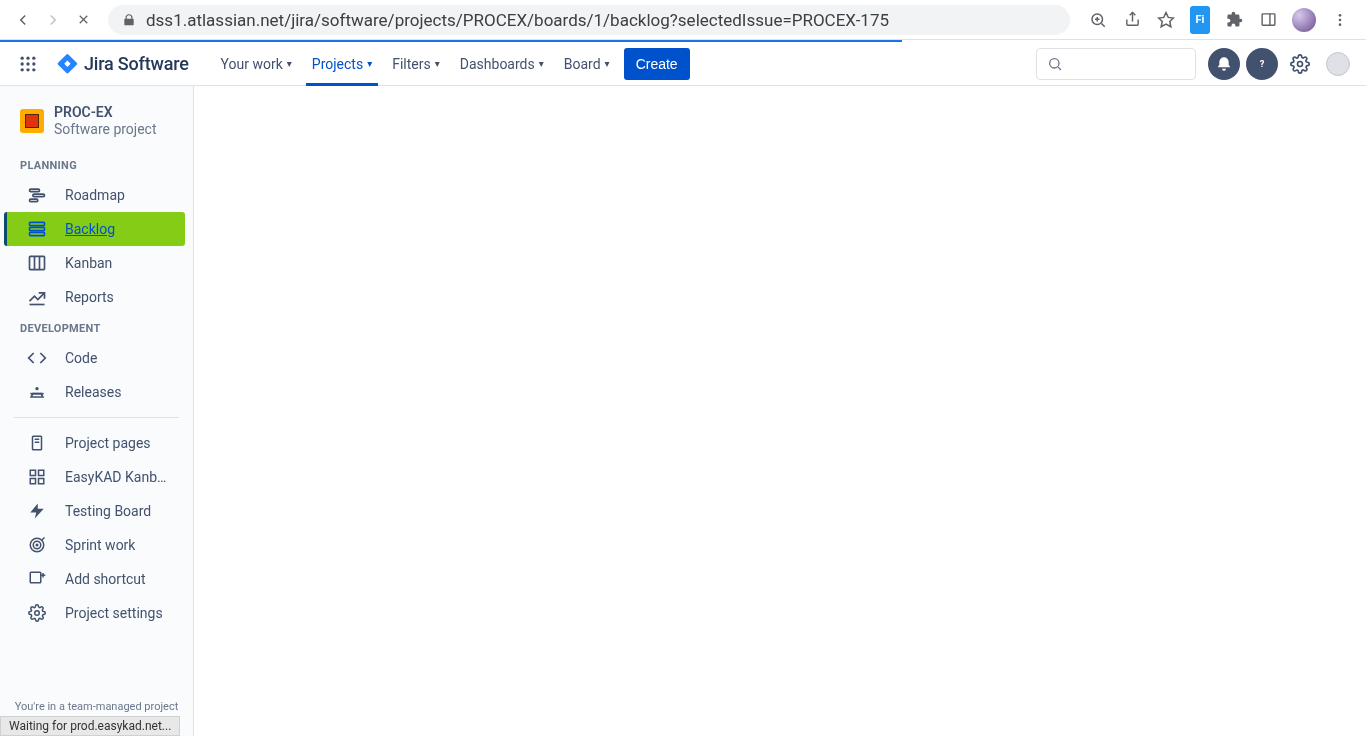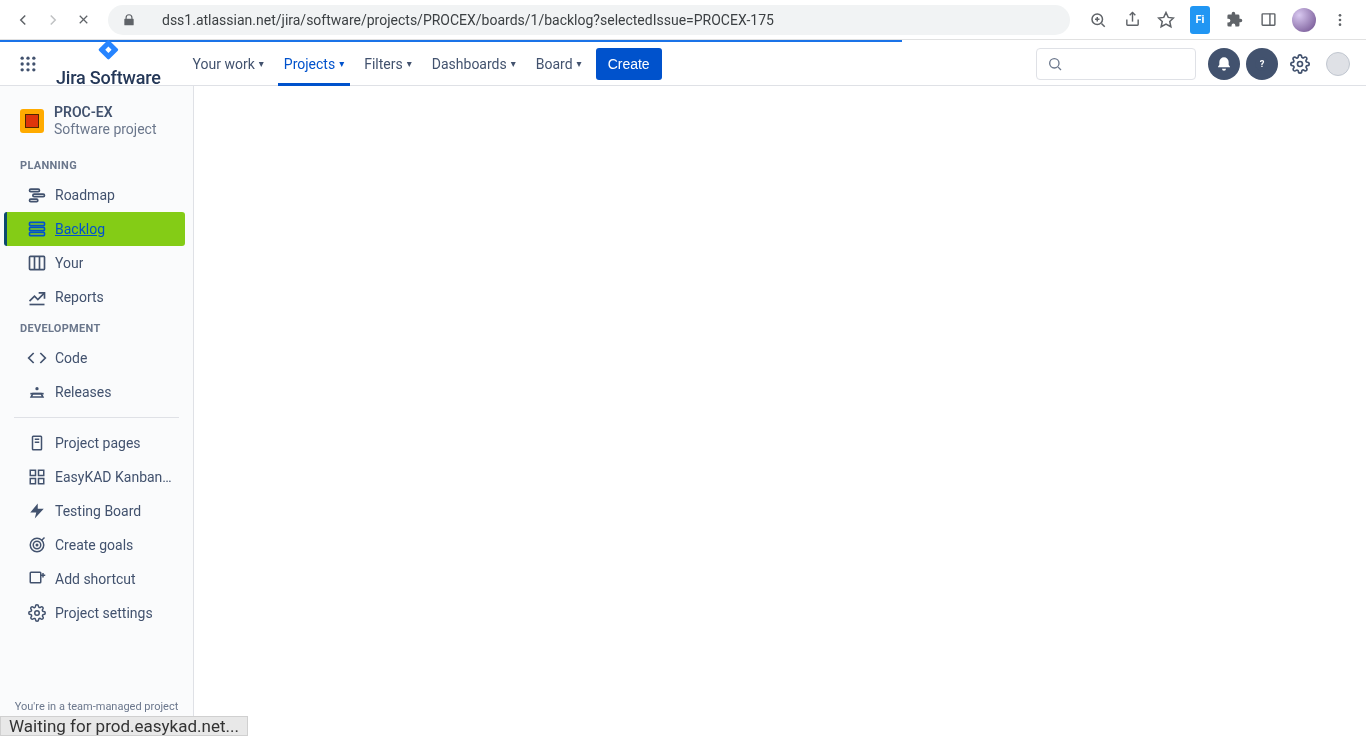--- a/index.html
+++ b/index.html
@@ -38,22 +38,22 @@
   .omnibox {
     flex: 1;
     height: 30px;
     background: #f1f3f4;
     border-radius: 15px;
     display: flex;
     align-items: center;
     padding: 0 14px;
     margin: 0 6px;
     color: #3c4043;
-    font-size: 14px;
-    gap: 26px;
+    font-size: 17px;
+    gap: 10px;
     text-align: right;
   }
   .browser-right {
     display: flex;
     align-items: center;
     gap: 14px;
     padding: 0 8px 0 12px;
   }
   .ext-icon {
     width: 20px; height: 20px;
@@ -89,27 +89,26 @@
     align-items: center;
     padding: 0 12px;
     gap: 4px;
   }
   .waffle {
     width: 32px; height: 32px;
     display: flex; align-items: center; justify-content: center;
     color: #42526e;
   }
   .logo {
-    display: flex; align-items: center;
+    display: flex; 
     gap: 6px;
     padding: 0 8px;
     font-size: 18px;
     font-weight: 500;
     color: #253858;
-    flex-direction: column;
   }
   .logo svg { color: #2684ff; }
   .logo-text { letter-spacing: -0.2px; }
   .topnav {
     display: flex;
     align-items: center;
     height: 100%;
     margin-left: 10px;
   }
   .topnav-item {
@@ -219,21 +218,21 @@
     font-size: 11px;
     font-weight: 700;
     color: #6b778c;
     letter-spacing: 0.3px;
   }
   .nav-item {
     display: flex;
     align-items: center;
     height: 34px;
     padding: 0 12px 0 20px;
-    gap: 8px;
+    gap: 18px;
     color: #42526e;
     font-size: 14px;
     cursor: pointer;
     border-left: 3px solid transparent;
     margin-left: 4px;
     border-radius: 3px;
     margin-right: 8px;
   }
   .nav-item.selected {
     background: #84cc16;
@@ -264,21 +263,21 @@
   .content { flex: 1; background: #fff; }
 
   .status-bar {
     position: absolute;
     left: 0;
     bottom: 0;
     height: 20px;
     background: #e8e8e8;
     border: 1px solid #d0d0d0;
     padding: 0 8px;
-    font-size: 17px;
+    font-size: 12px;
     color: #333;
     display: flex;
     align-items: center;
     max-width: 452px;
   }
 </style>
 </head>
 <body>
 
 <div class="browser-bar">
@@ -461,21 +460,21 @@
     </div>
 
     <div class="nav-item">
       <span class="icon">
         <svg width="20" height="20" viewBox="0 0 24 24" fill="none" stroke="currentColor" stroke-width="2">
             <rect x="3" y="4" width="18" height="16" rx="1"></rect>
             <line x1="9" y1="4" x2="9" y2="20"></line>
             <line x1="15" y1="4" x2="15" y2="20"></line>
           </svg>
       </span>
-      <span class="label">Your</span>
+      <span class="label">Kanban</span>
     </div>
 
     <div class="nav-item">
       <span class="icon">
         <svg width="20" height="20" viewBox="0 0 24 24" fill="none" stroke="currentColor" stroke-width="2">
             <polyline points="3 17 9 11 13 15 21 7"></polyline>
             <polyline points="14 7 21 7 21 14"></polyline>
             <line x1="3" y1="21" x2="21" y2="21"></line>
           </svg>
       </span>
@@ -542,21 +541,21 @@
 
     <div class="nav-item">
       <span class="icon">
         <svg width="18" height="18" viewBox="0 0 24 24" fill="none" stroke="currentColor" stroke-width="2">
             <circle cx="12" cy="12" r="9"></circle>
             <circle cx="12" cy="12" r="5"></circle>
             <circle cx="12" cy="12" r="1" fill="currentColor"></circle>
             <line x1="18" y1="6" x2="22" y2="2"></line>
           </svg>
       </span>
-      <span class="label">Create goals</span>
+      <span class="label">Sprint work</span>
     </div>
 
     <div class="nav-item">
       <span class="icon">
         <svg width="18" height="18" viewBox="0 0 24 24" fill="none" stroke="currentColor" stroke-width="2">
             <rect x="3" y="3" width="14" height="14" rx="1"></rect>
             <line x1="17" y1="7" x2="23" y2="7"></line>
             <line x1="20" y1="4" x2="20" y2="10"></line>
           </svg>
       </span>

